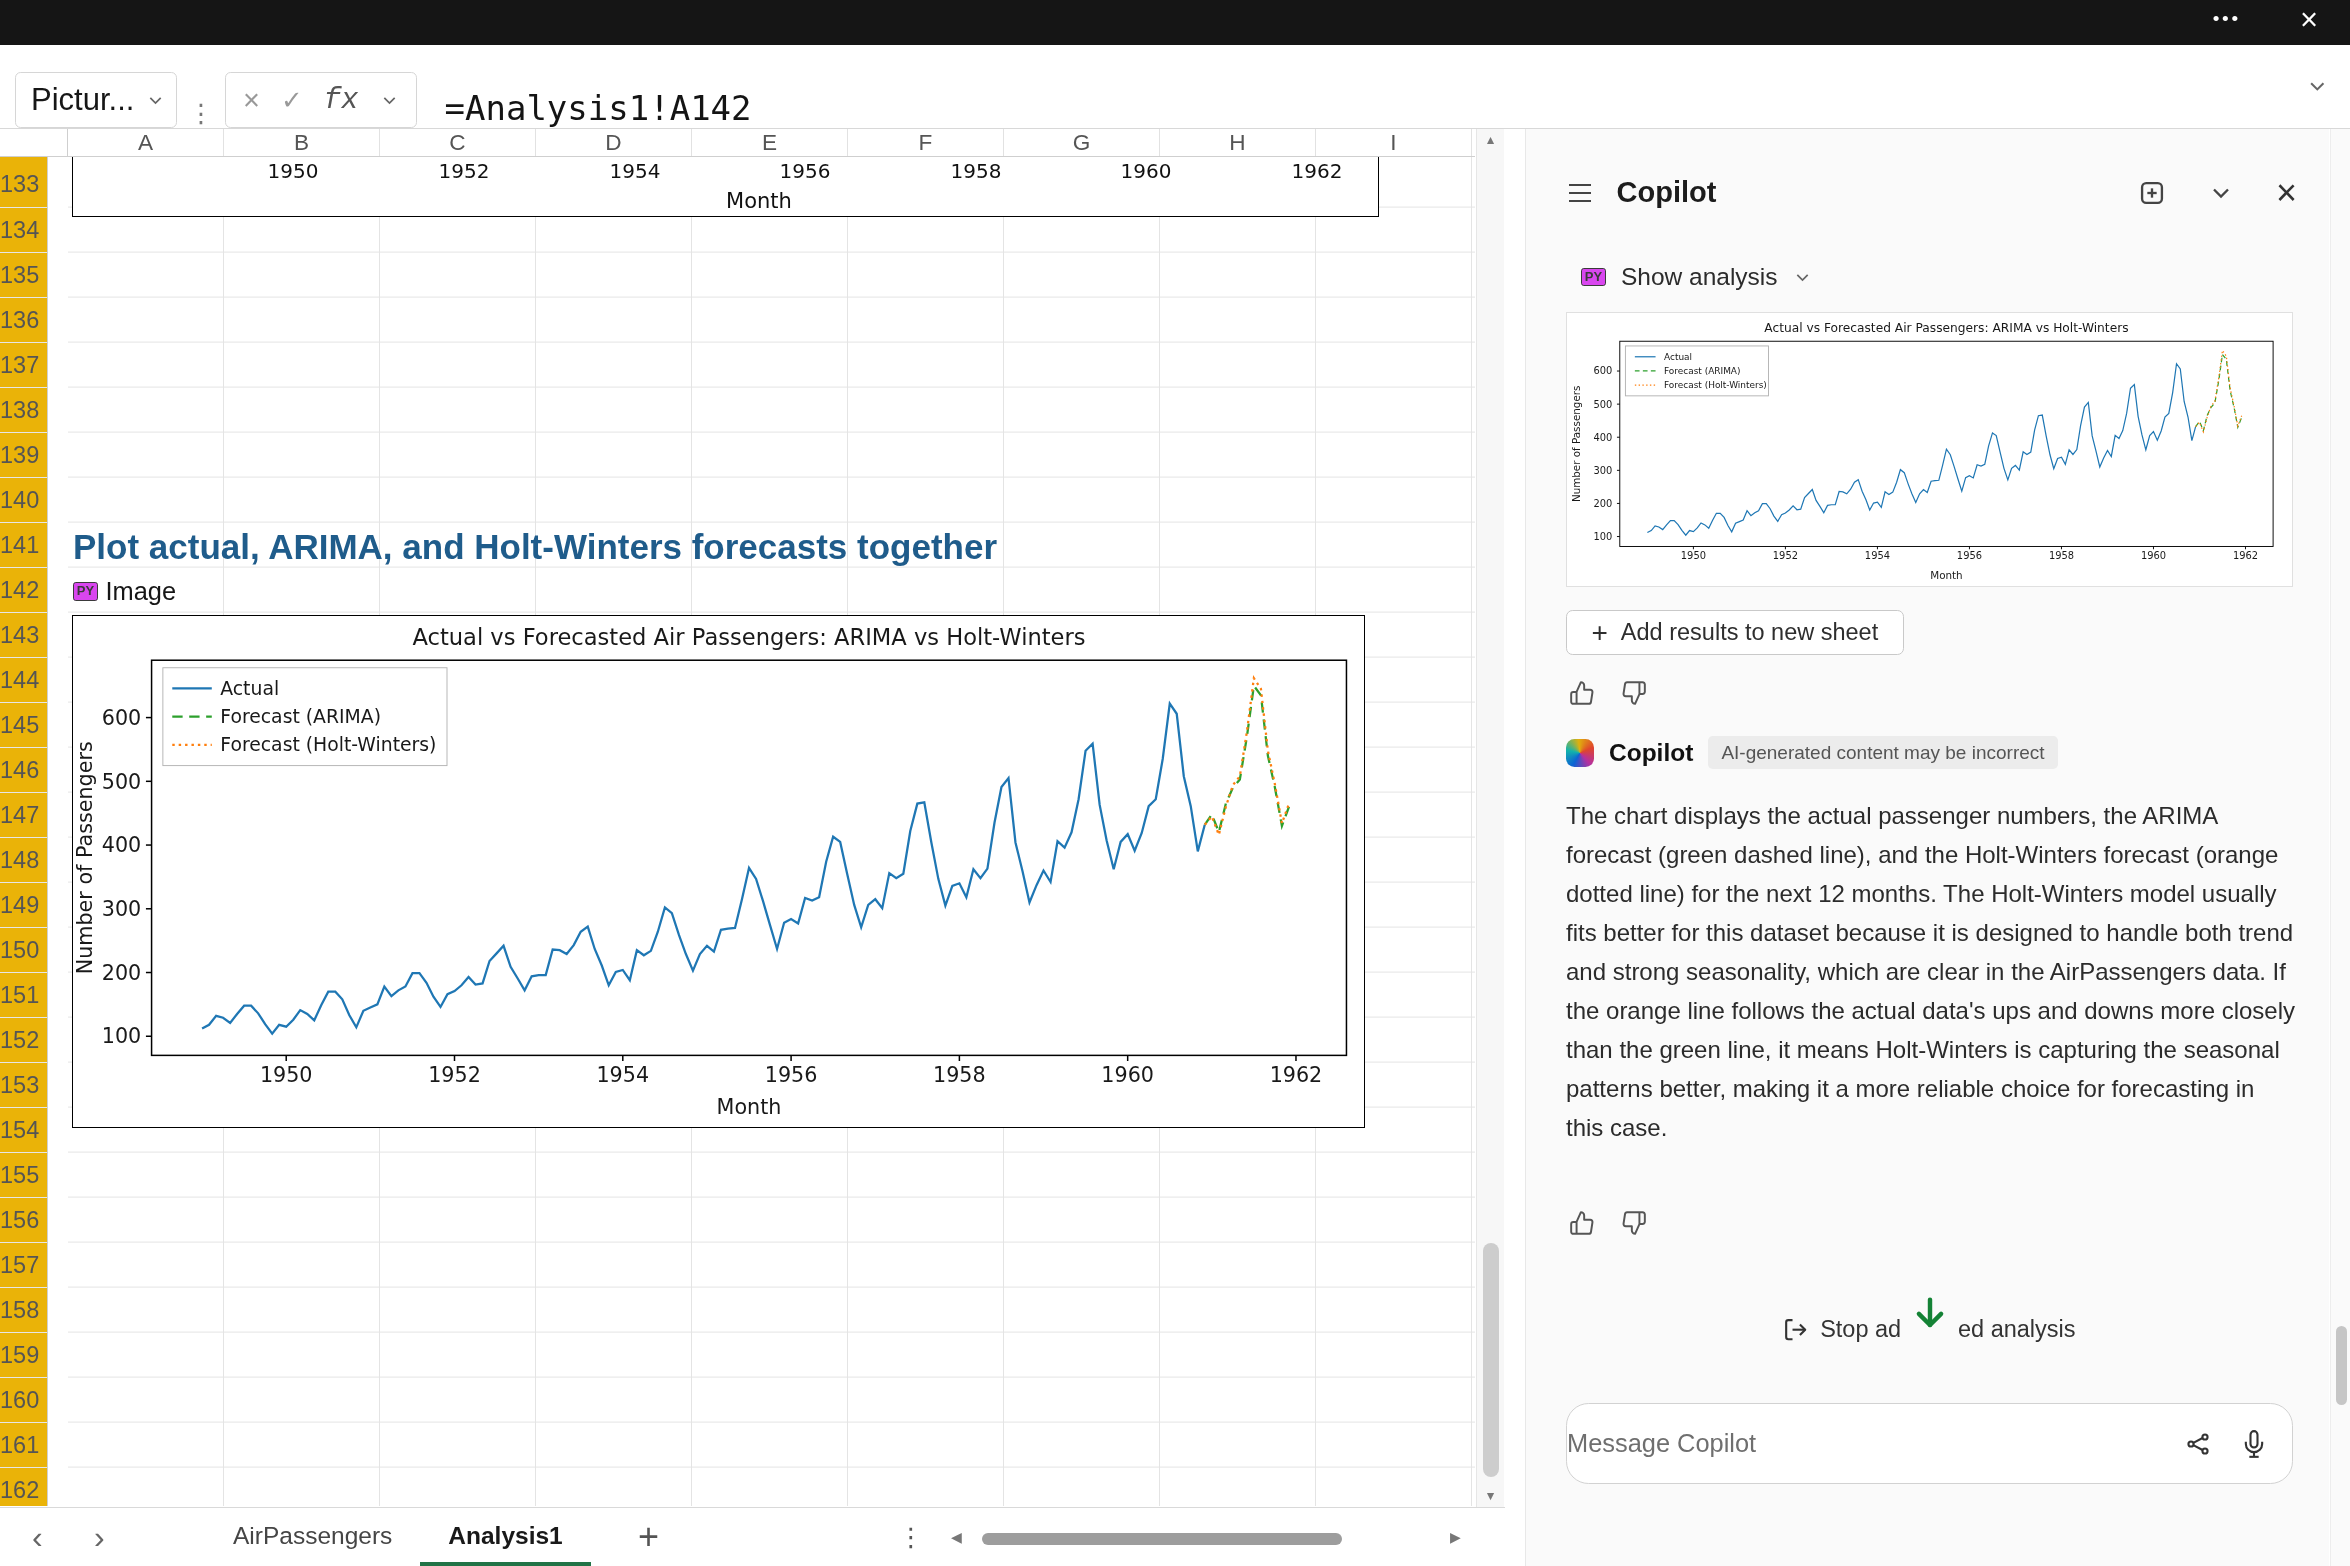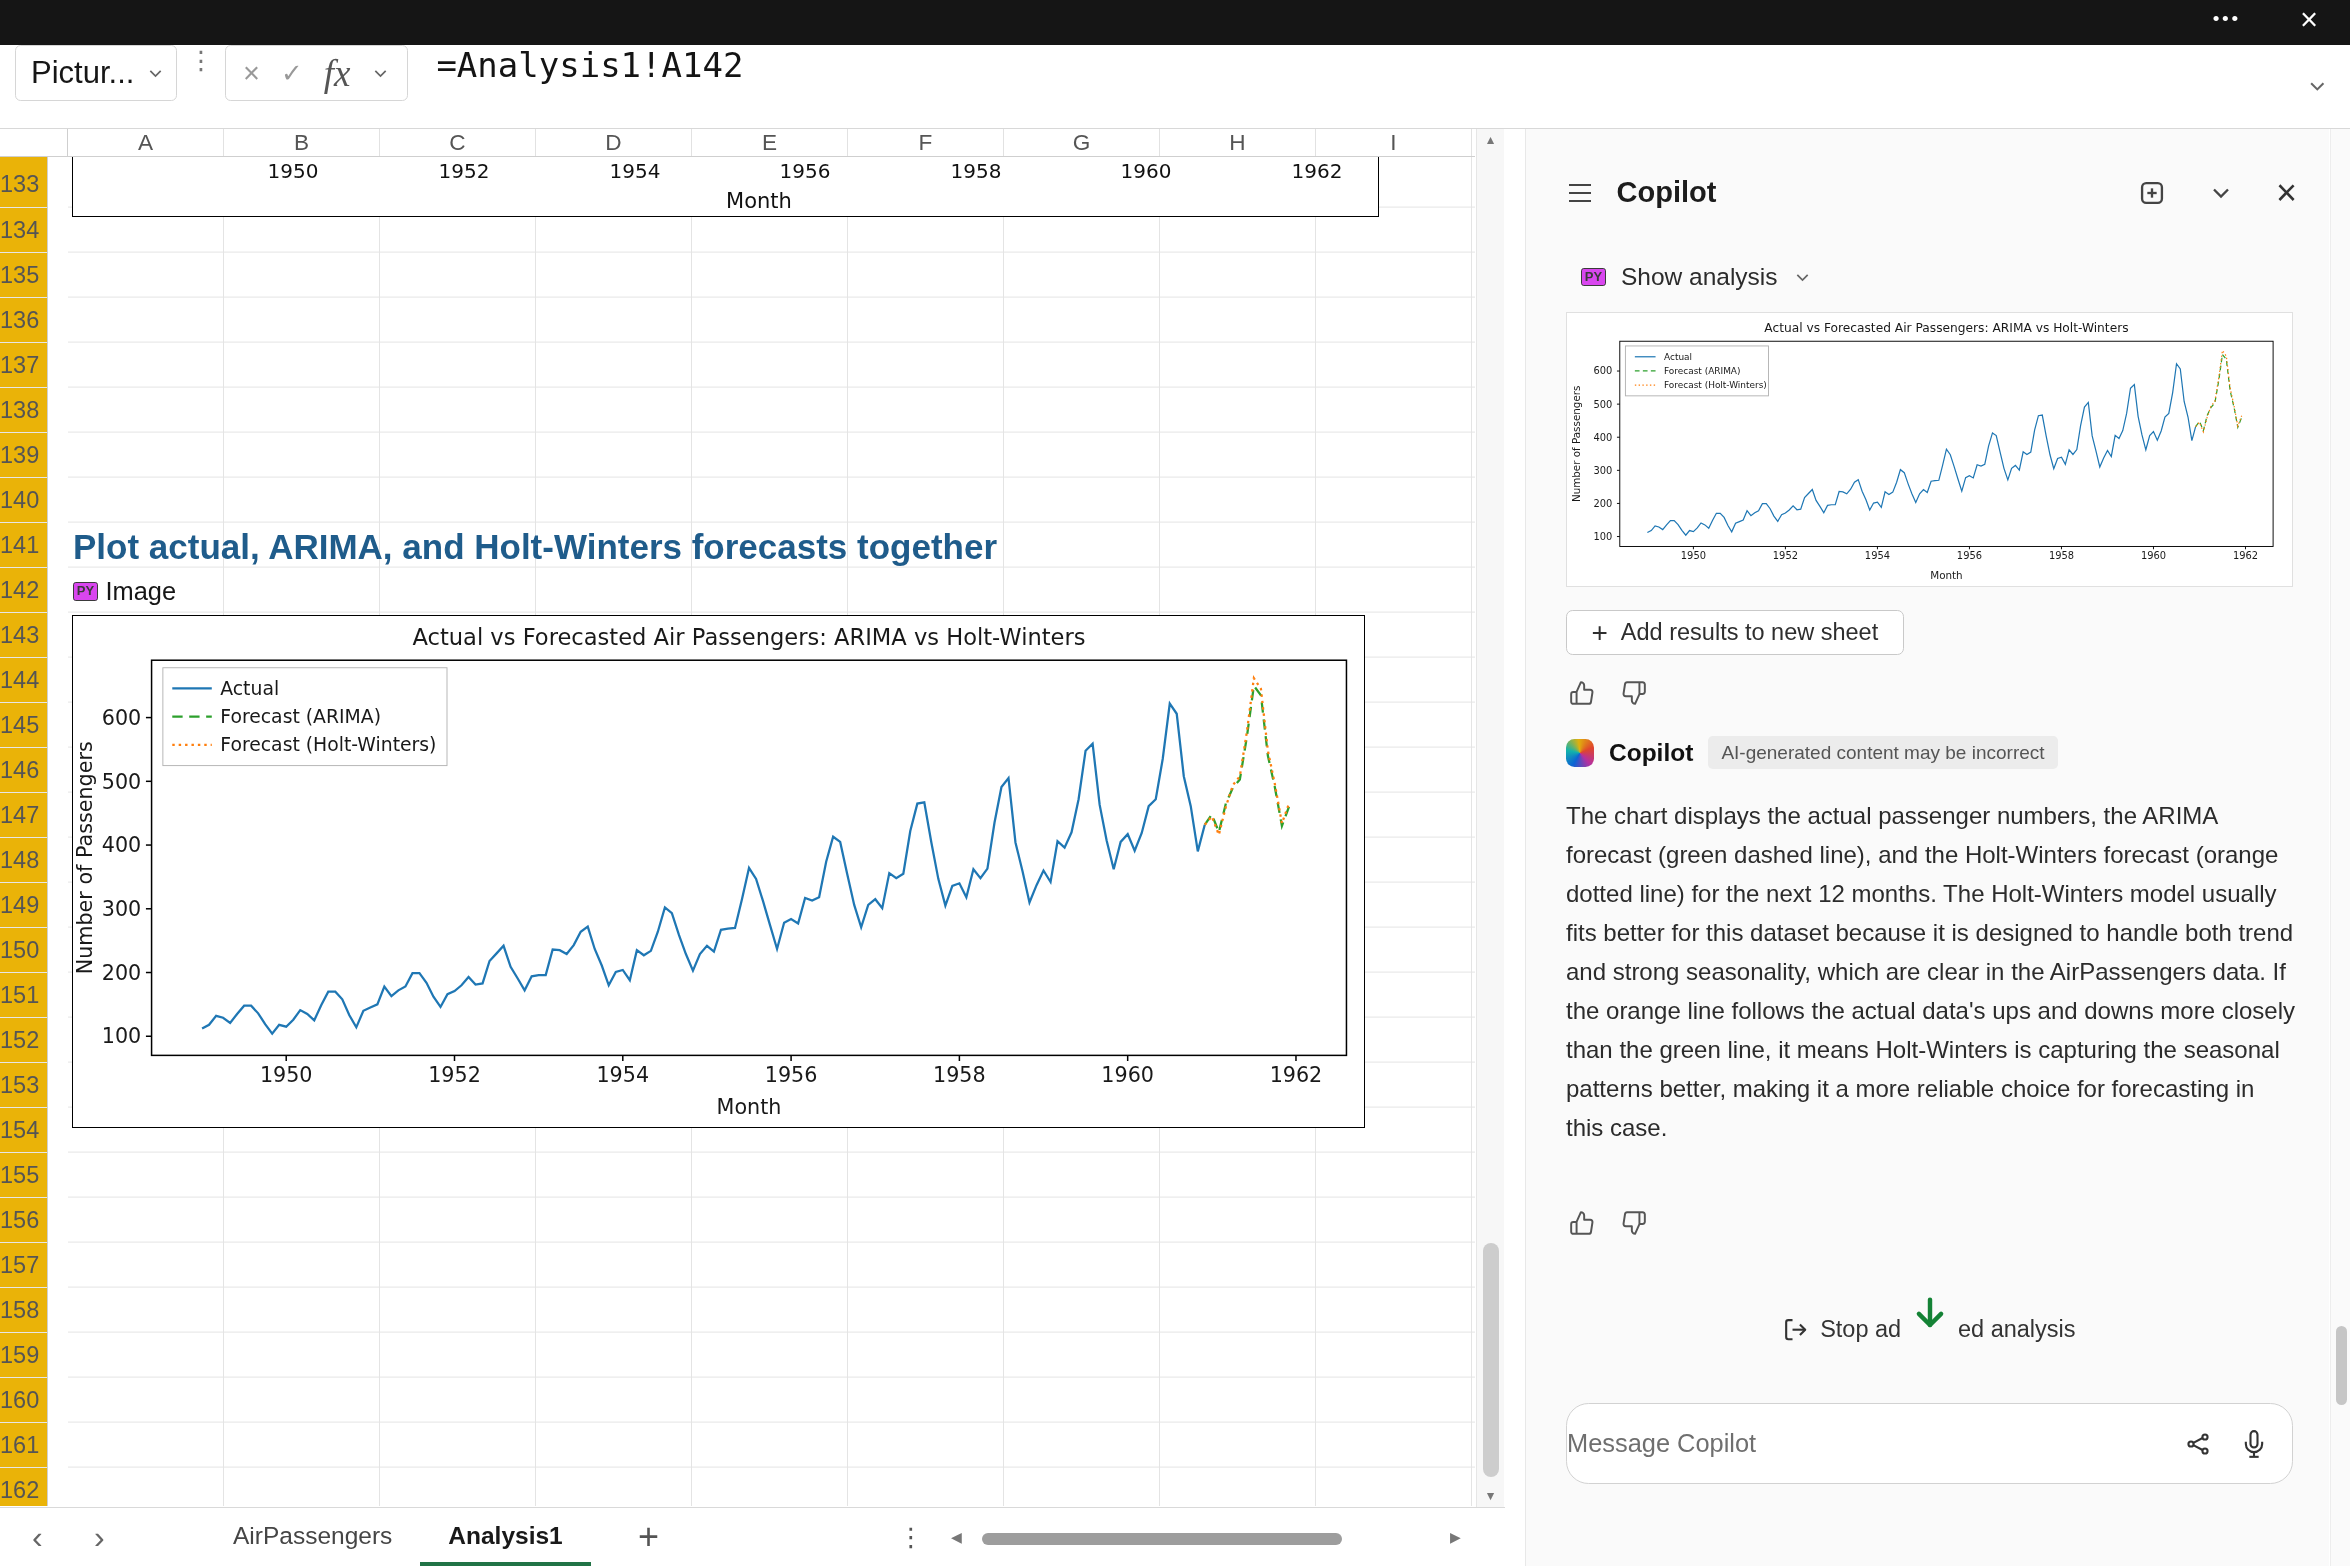--- a/index.html
+++ b/index.html
@@ -5,27 +5,27 @@
   *{margin:0;padding:0;box-sizing:border-box}
   html,body{width:2350px;height:1567px}
   body{font-family:"Liberation Sans","DejaVu Sans",sans-serif;background:#fff;overflow:hidden;position:relative}
 
   
   .titlebar{position:absolute;left:0;top:0;width:2350px;height:45px;background:#151515;color:#fff;z-index:30}
   .tb-more{position:absolute;right:109px;top:7.5px;font-size:19px;letter-spacing:2.8px}
   .tb-close{position:absolute;right:32px;top:1.9px;font-size:31px;font-weight:300}
 
   
-  .formula-bar{position:absolute;left:0;top:45px;width:2350px;height:84px;background:#fff;border-bottom:0.9px solid #d8d8d8;display:flex;align-items:flex-start;z-index:20}
+  .formula-bar{position:absolute;left:0;top:45px;width:2350px;height:84px;background:#fff;border-bottom:0.9px solid #d8d8d8;display:flex;align-items:flex-end;z-index:20}
   .name-box{display:flex;align-items:center;gap:11.3px;height:56px;margin-left:15px;padding:0 11.3px 0 15px;border:0.9px solid #d6d6d6;border-radius:5.6px;font-size:31px;color:#161616}
   .fb-kebab{font-size:25.4px;color:#777;margin:0 11.3px}
   .fb-group{display:flex;align-items:center;gap:21px;height:56px;padding:0 17px;border:0.9px solid #d6d6d6;border-radius:5.6px}
   .fb-x{font-size:29px;color:#999}
   .fb-check{font-size:26px;color:#999}
-  .fb-fx{font-family:Liberation Serif, serif;font-style:italic;font-size:37px;color:#555}
+  .fb-fx{font-family:Liberation Mono, monospace;font-style:italic;font-size:29px;color:#555}
   .formula-text{margin-left:28px;font-family:"DejaVu Sans Mono","Liberation Mono",monospace;font-size:34px;color:#141414}
   .fb-caret{position:absolute;right:21px;top:30px}
   .chev{width:22.6px;height:22.6px;stroke:#666;fill:none;stroke-width:2}
   .chev-sm{width:19px;height:19px;stroke:#666;fill:none;stroke-width:2}
 
   
   .sheet{position:absolute;left:0;top:129px;width:1505px;height:1378px;background:#fff}
   .corner{position:absolute;left:0;top:0;width:68px;height:28px;background:#fff;border-right:0.9px solid #cfcfcf;border-bottom:0.9px solid #cfcfcf}
   .col-headers{position:absolute;left:68px;top:0;width:1407px;height:28px;display:flex;background:#fff;border-bottom:0.9px solid #cfcfcf}
   .colhead{flex:0 0 156px;width:156px;text-align:center;line-height:28px;font-size:22.6px;color:#555;border-right:0.9px solid #e2e2e2}

